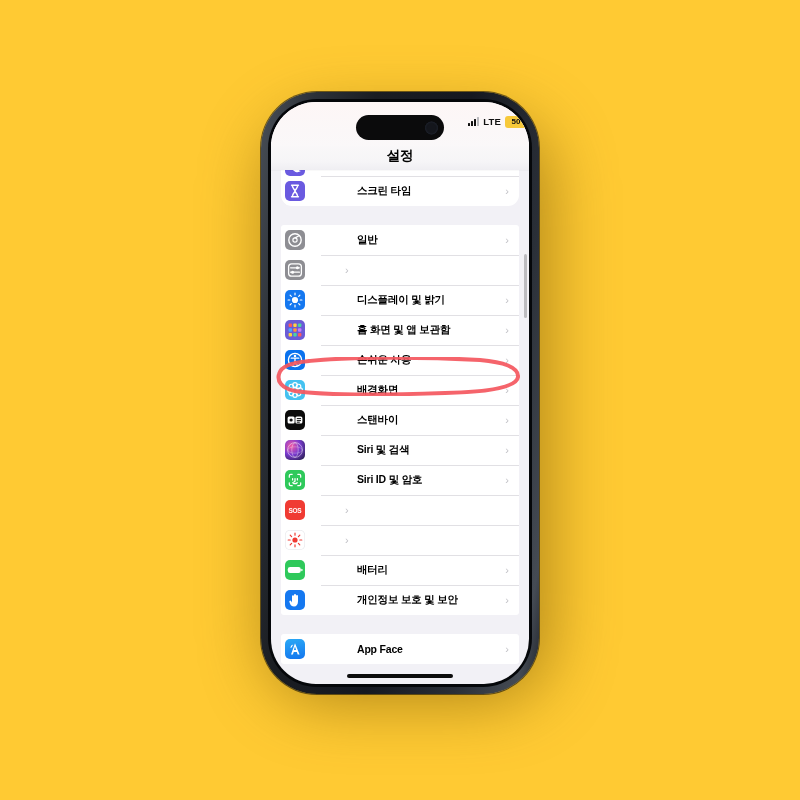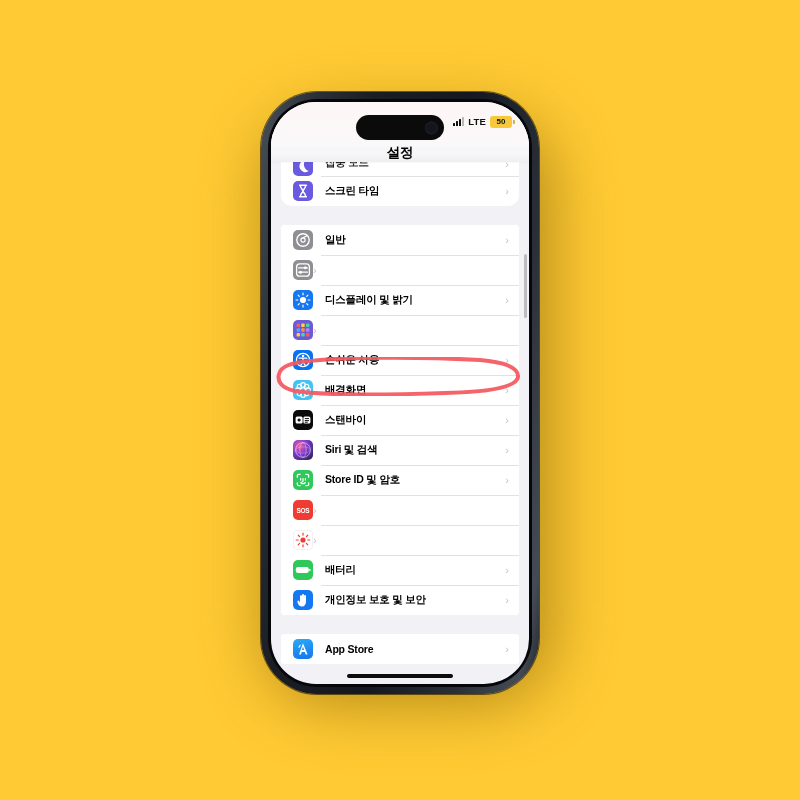--- a/index.html
+++ b/index.html
@@ -67,21 +67,21 @@
     position: absolute;
     right: 6px; top: 50%;
     transform: translateY(-50%);
     width: 13px; height: 13px;
     border-radius: 50%;
     background: #14161c;
     box-shadow: inset 0 0 2px #2b3240;
   }
   .status-right {
     position: absolute;
-    right: 17px; top: 14px;
+    right: 2px; top: 14px;
     display: flex; align-items: center; gap: 4px;
   }
   .sig-bars { display:flex; align-items:flex-end; gap:1px; height:9px; }
   .sig-bars i { display:block; width:2px; background:#111; border-radius:.5px; }
   .sig-bars i:nth-child(1){height:3px}
   .sig-bars i:nth-child(2){height:5px}
   .sig-bars i:nth-child(3){height:7px}
   .sig-bars i:nth-child(4){height:9px; background:#b9b9bd}
   .lte-label {
     font-size: 9.5px; font-weight: bold; color:#111;
@@ -96,23 +96,23 @@
   }
   .battery::after{
     content:""; position:absolute; right:-2.5px; top:3.5px;
     width:1.6px; height:4px; border-radius:0 1px 1px 0;
     background:#d9b22f;
   }
   .battery-num{ font-size:8px; font-weight:bold; color:#111; line-height:1; }
   
   .nav-bar {
     position: absolute;
-    left:0; top:32px; width:100%; height:28px;
+    left:0; top:40px; width:100%; height:28px;
     background: linear-gradient(180deg,#faf8f9 0%,#f6f5f7 70%,#efeef2 100%);
-    display:flex; align-items:flex-end; justify-content:center;
+    display:flex; align-items:center; justify-content:center;
     z-index:5;
     box-shadow: 0 0.5px 0 rgba(0,0,0,0.05);
   }
   .nav-title {
     font-size:13.5px; font-weight:bold; color:#000;
     letter-spacing:-0.2px;
   }
   
   .list-scroll {
     position:absolute;
@@ -124,21 +124,22 @@
     margin: 0 10px 19px 10px;
     background:#fff;
     border-radius:3px;
     overflow:hidden;
   }
   .group.clip-top { border-radius:0 0 11px 11px; }
   .row {
     position:relative;
     display:flex; align-items:center;
     height:30px;
-    padding-left:12px;
+    padding-left:4px;
+    gap:40px;
   }
   .row + .row::before{
     content:"";
     position:absolute; left:40px; right:0; top:0;
     height:0.5px; background:#e1e0e4;
   }
   .row-icon {
     width:20px; height:20px;
     border-radius:5px;
     flex:0 0 auto;
@@ -293,20 +294,21 @@
                     <rect x="13" y="3.6" width="3.4" height="3.4" rx="0.9" fill="#4AD6A0"></rect>
                     <rect x="3.6" y="8.3" width="3.4" height="3.4" rx="0.9" fill="#4AA8FF"></rect>
                     <rect x="8.3" y="8.3" width="3.4" height="3.4" rx="0.9" fill="#FF8F3F"></rect>
                     <rect x="13" y="8.3" width="3.4" height="3.4" rx="0.9" fill="#C77DFF"></rect>
                     <rect x="3.6" y="13" width="3.4" height="3.4" rx="0.9" fill="#FFD23F"></rect>
                     <rect x="8.3" y="13" width="3.4" height="3.4" rx="0.9" fill="#4AD6A0"></rect>
                     <rect x="13" y="13" width="3.4" height="3.4" rx="0.9" fill="#FF5A5A"></rect>
                   </g>
                 </svg>
               </span>
+              <span class="row-label">홈 화면 및 앱 보관함</span>
               <span class="chevron">›</span>
             </div>
             <div class="row">
               <span class="row-icon ic-access">
                 <svg class="glyph" viewBox="0 0 20 20">
                   <circle cx="10" cy="10" r="6.6" fill="none" stroke="#fff" stroke-width="1.3"></circle>
                   <circle cx="10" cy="5.9" r="1.25" fill="#fff"></circle>
                   <path d="M6.2 8.2h7.6M10 8.4v3.4M10 11.8 7.9 15.2M10 11.8l2.1 3.4" stroke="#fff" stroke-width="1.3" stroke-linecap="round" fill="none"></path>
                 </svg>
               </span>
@@ -357,21 +359,21 @@
             </div>
             <div class="row">
               <span class="row-icon ic-faceid">
                 <svg class="glyph" viewBox="0 0 20 20">
                   <g stroke="#fff" stroke-width="1.25" fill="none" stroke-linecap="round">
                     <path d="M4.3 7.2V5.7a1.4 1.4 0 0 1 1.4-1.4h1.5M12.8 4.3h1.5a1.4 1.4 0 0 1 1.4 1.4v1.5M15.7 12.8v1.5a1.4 1.4 0 0 1-1.4 1.4h-1.5M7.2 15.7H5.7a1.4 1.4 0 0 1-1.4-1.4v-1.5"></path>
                     <path d="M7.6 8.5v1.4M12.4 8.5v1.4M10 8.6v2.6l-.9.6M7.8 12.7a3.3 3.3 0 0 0 4.4 0"></path>
                   </g>
                 </svg>
               </span>
-              <span class="row-label">Store ID 및 암호</span>
+              <span class="row-label">Siri ID 및 암호</span>
               <span class="chevron">›</span>
             </div>
             <div class="row">
               <span class="row-icon ic-sos">
                 <span style="font-size:6.5px;font-weight:bold;color:#fff;letter-spacing:-0.3px;">SOS</span>
               </span>
               <span class="chevron">›</span>
             </div>
             <div class="row">
               <span class="row-icon ic-exposure">
@@ -407,21 +409,21 @@
             </div>
           </div>
           <div class="group">
             <div class="row">
               <span class="row-icon ic-appstore">
                 <svg class="glyph" viewBox="0 0 20 20">
                   <path d="M10 4.2 6 15.4h1.9l.85-2.5h3.1l.85 2.5h1.9L10 4.2zm0 3.3 1.05 3.6H8.95L10 7.5z" fill="#fff"></path>
                   <path d="M7.2 6.3 6 8.2" stroke="#fff" stroke-width="1.2" stroke-linecap="round"></path>
                 </svg>
               </span>
-              <span class="row-label">App Store</span>
+              <span class="row-label">App Face</span>
               <span class="chevron">›</span>
             </div>
           </div>
         </div>
     </div>
 
     <div class="scroll-ind"></div>
 
     <div class="status-bar">
       <div class="dynamic-island">

